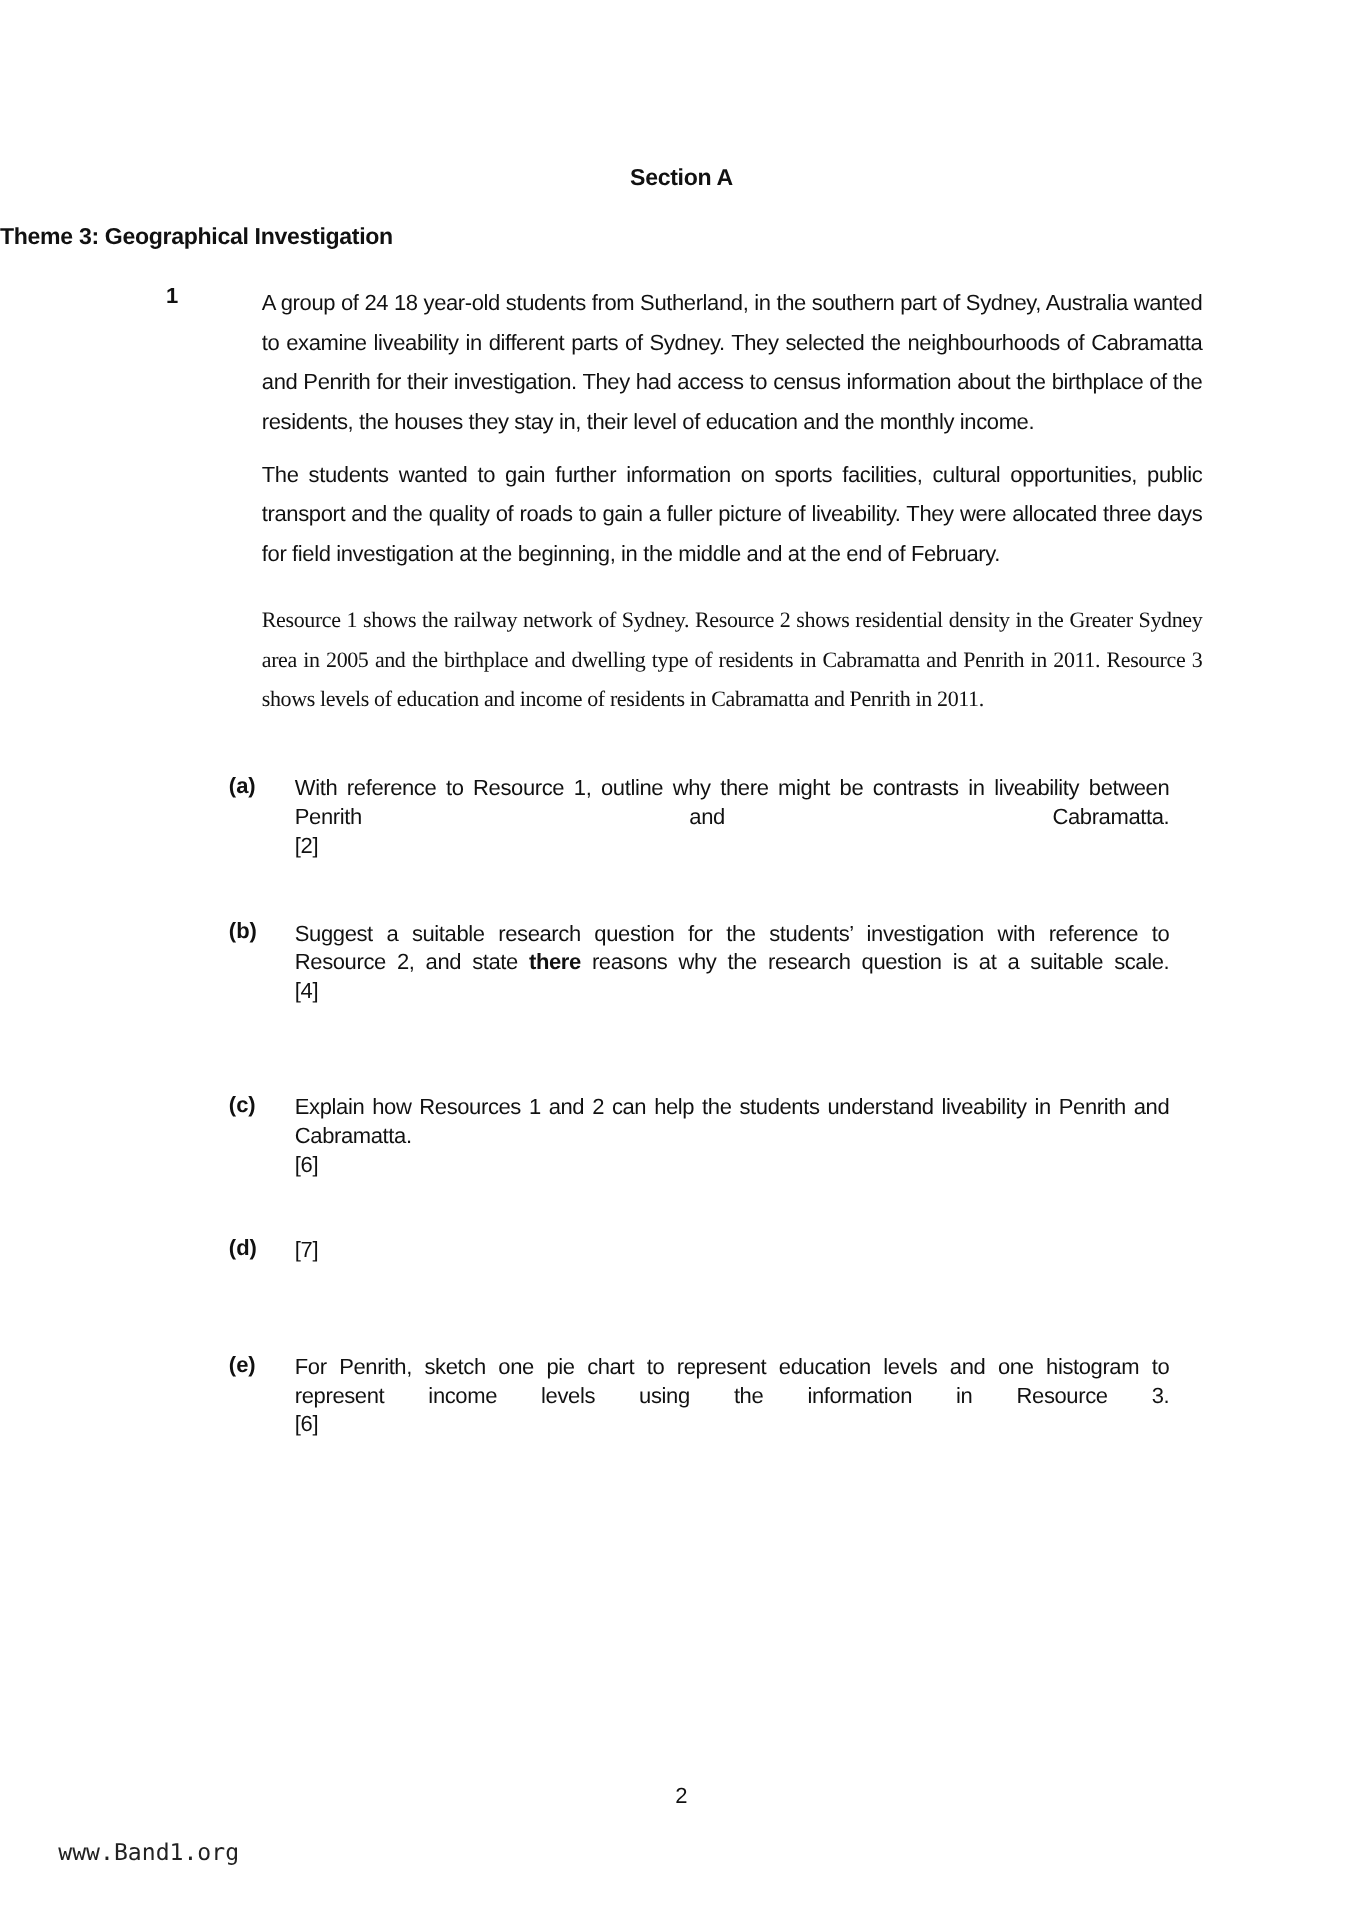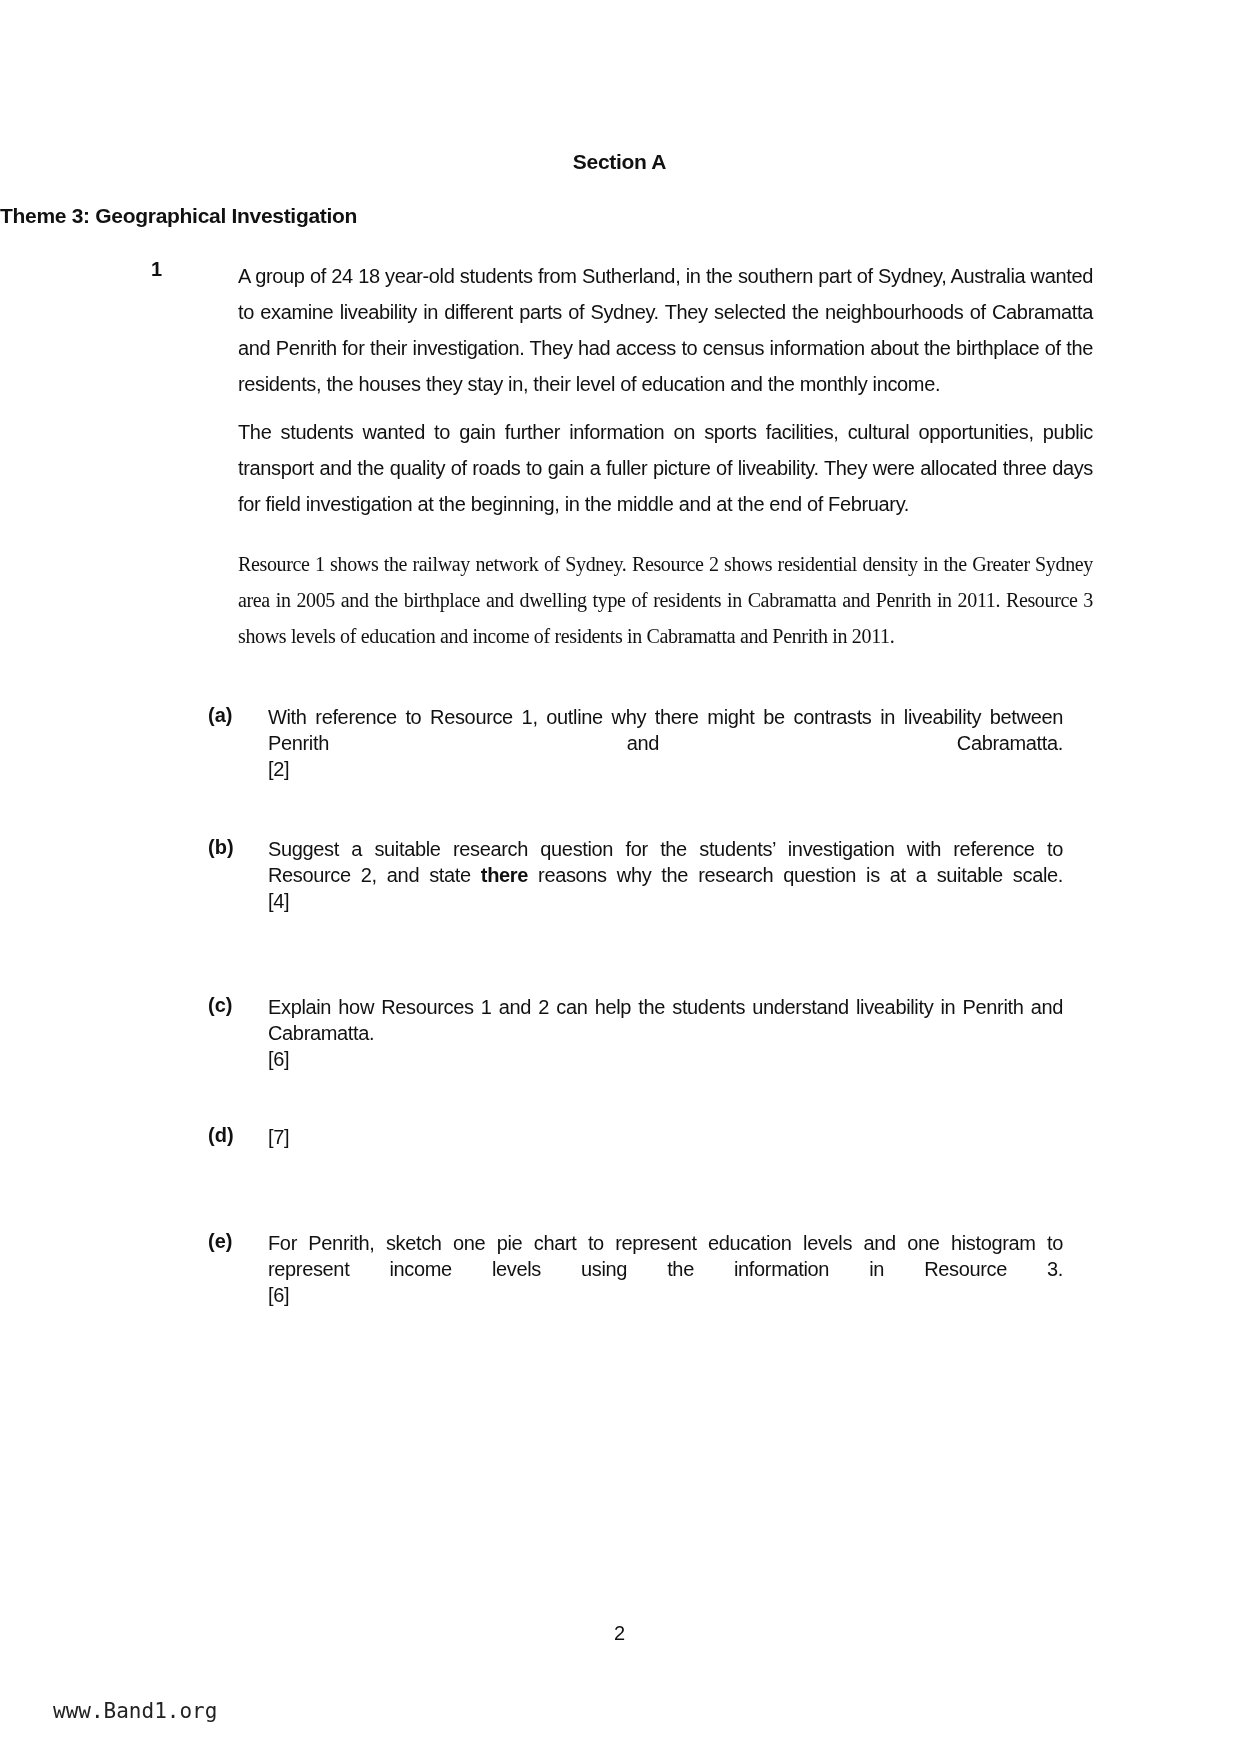--- a/index.html
+++ b/index.html
@@ -105,21 +105,20 @@
       text-align: center;
       font-size: 20px;
     }
     .footer-url {
       position: absolute;
       top: 1672px;
       left: 53px;
       font-family: "DejaVu Sans Mono", monospace;
       font-size: 21px;
       color: #222222;
-      margin-top: 27px;
     }
   </style>
 </head>
 <body>
 
 <div class="page">
 
   <div class="section-title">Section A</div>
   <div class="theme-title">Theme 3: Geographical Investigation</div>
 

